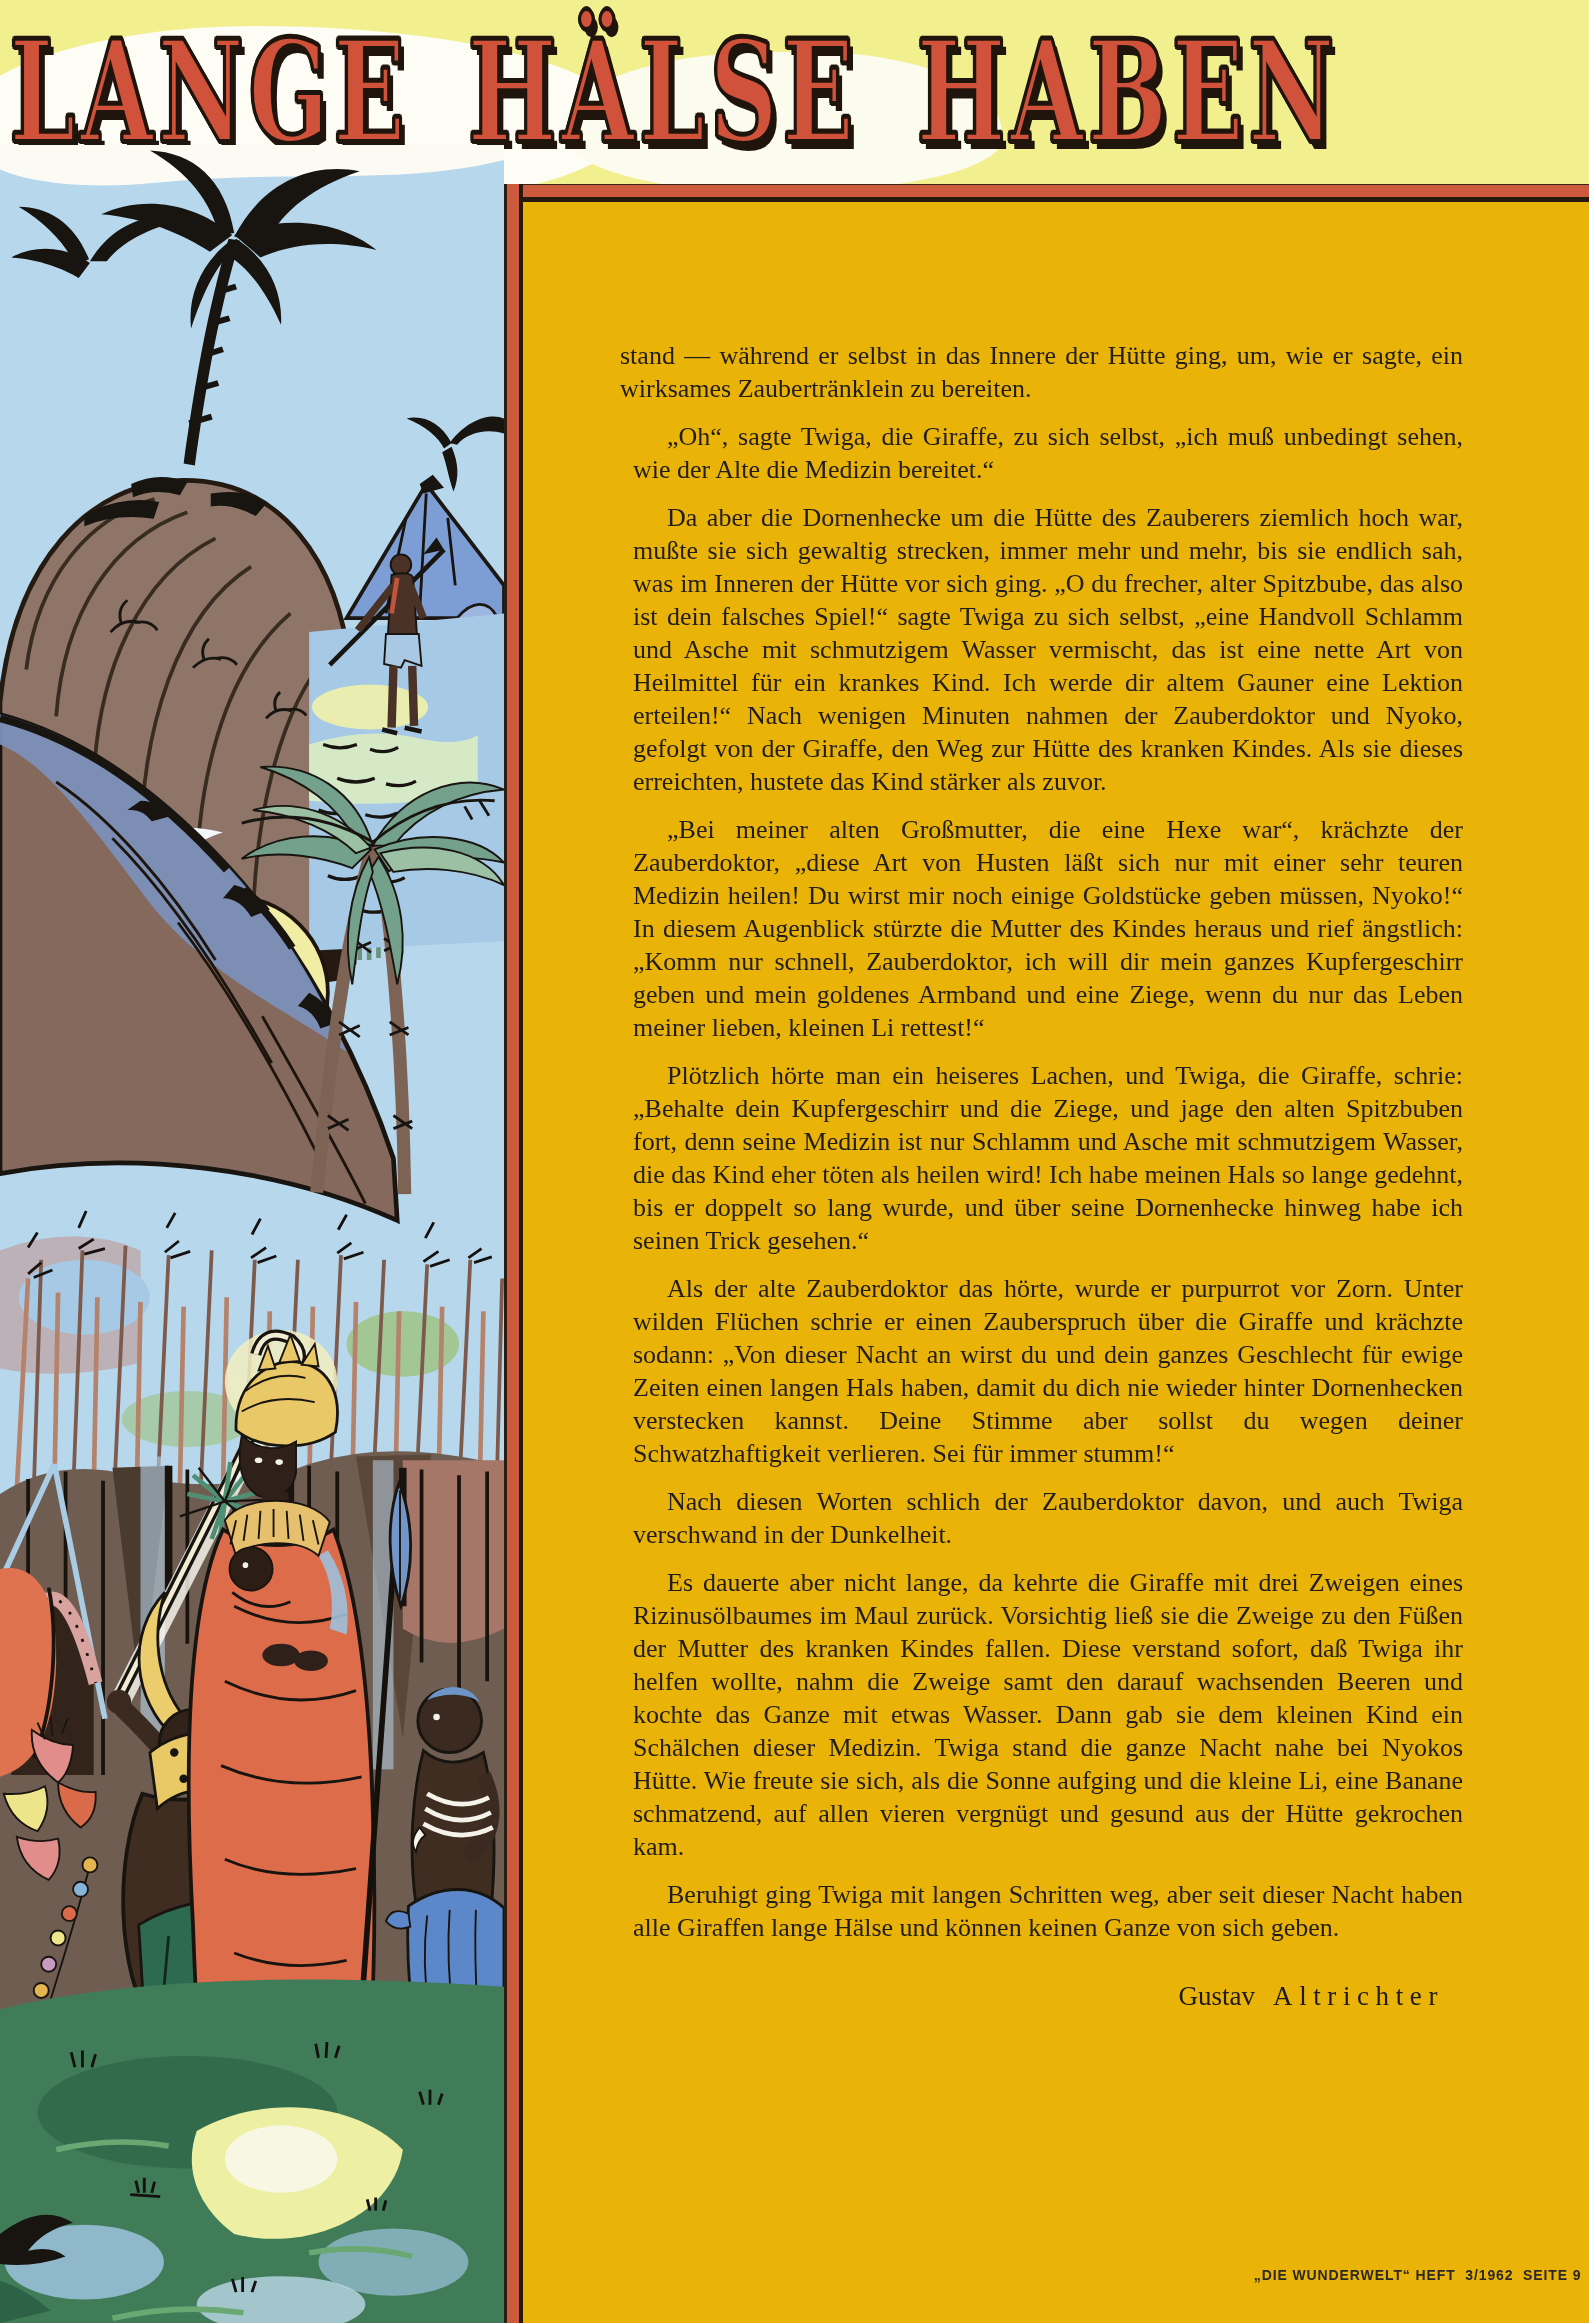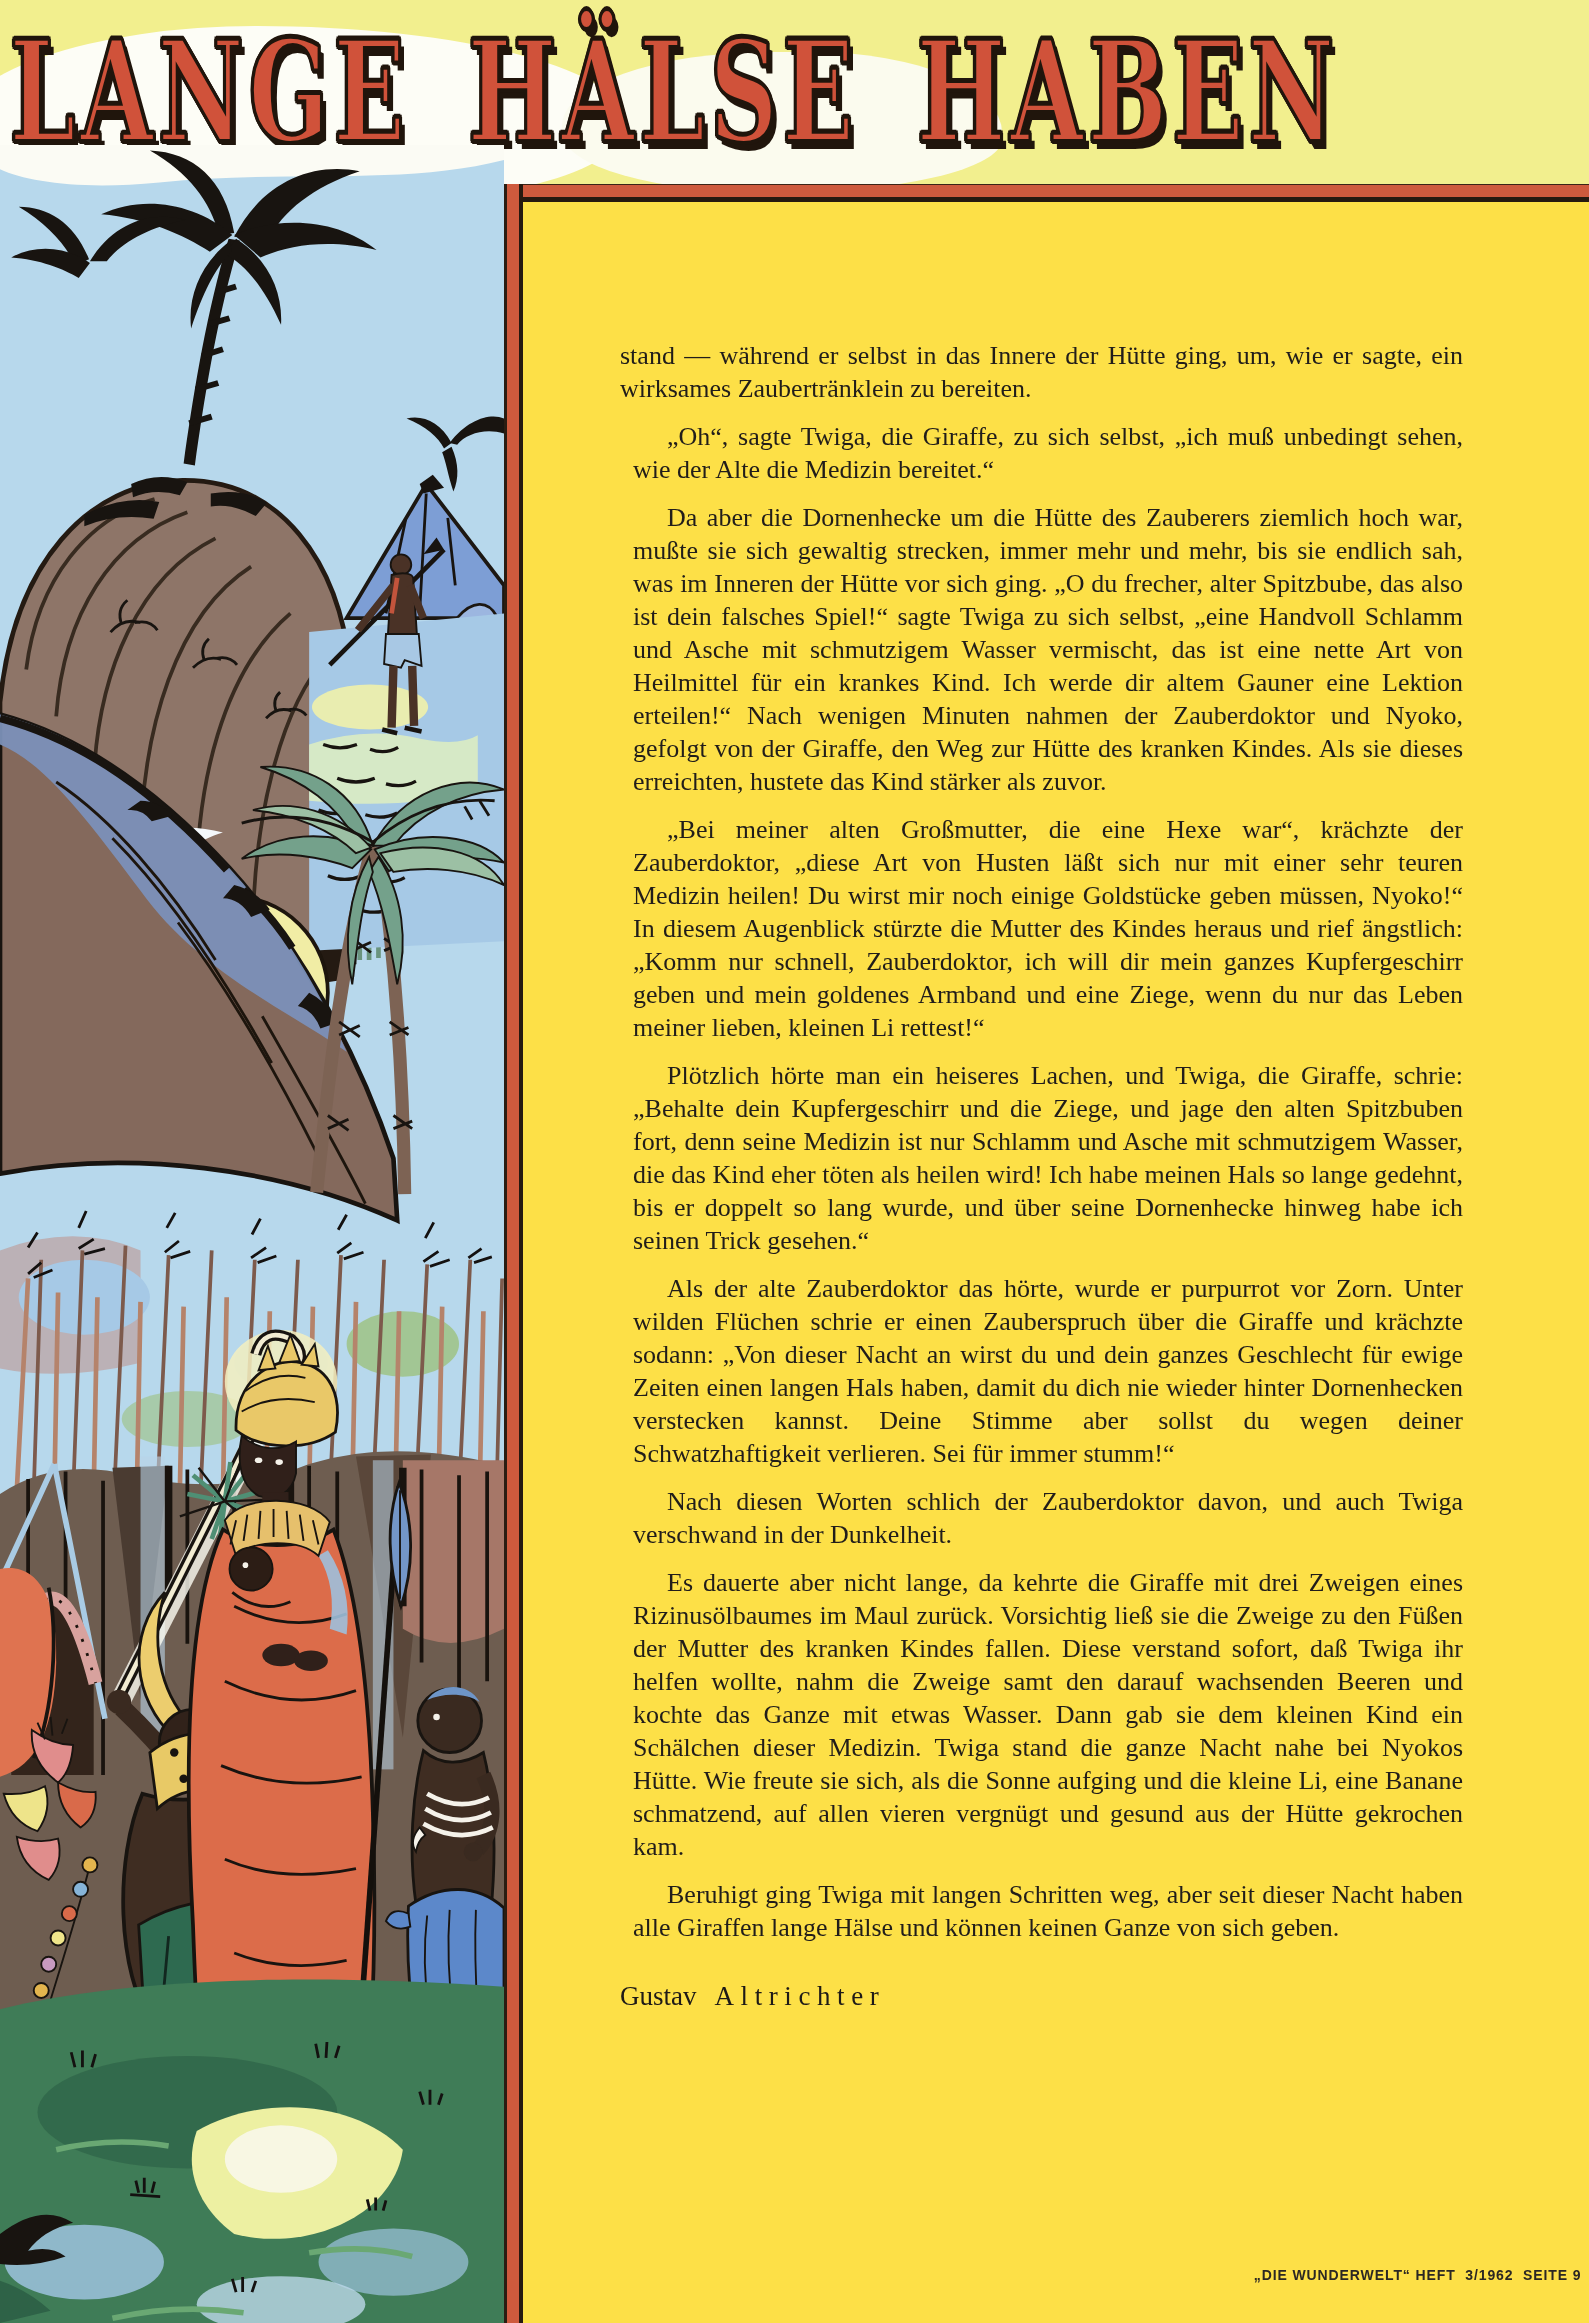--- a/index.html
+++ b/index.html
@@ -1,18 +1,18 @@
 <!DOCTYPE html>
 <html style="font-size:15px"><head>
 <meta charset="utf-8">
 <style>
   html,body { margin:0; padding:0; background:#e8e4da; }
   .page {
     position:relative; width:1589px; height:2324px;
-    background:#fde047; overflow:hidden;
+    background:#eab308; overflow:hidden;
     font-family:"Liberation Serif","DejaVu Serif",serif;
   }
   
   .banner { position:absolute; left:0; top:0; width:1589px; height:187px; background:#f2ef8e; }
   .cloud { position:absolute; background:#fdfdf6; }
   .cloud-a { left:-47px; top:26px; width:675px; height:178px; border-radius:45% 55% 40% 50%/60% 55% 45% 40%; }
   .cloud-b { left:562px; top:52px; width:440px; height:141px; border-radius:50% 45% 55% 50%/55% 60% 40% 45%; background:#fbfbee; }
   .title {
     position:absolute; left:9.4px; top:20.6px; margin:0;
     font-family:"DejaVu Serif","Liberation Serif",serif; font-weight:bold;
@@ -35,21 +35,21 @@
   }
   
   .illus { position:absolute; left:0; top:145px; width:504px; height:2178px; display:block; }
   
   .story {
     position:absolute; left:620px; top:339px; width:843px;
     font-size:26px; line-height:33px; color:#211d1a; text-align:justify;
   }
   .para { margin:0 0 15px 0; }
   .para + .para { text-indent:34px;margin-left:13px; }
-  .signature { margin-top:36px; padding-right:19px; text-align:left; font-size:27px; color:#1e1a17; }
+  .signature { margin-top:36px; padding-right:19px; text-align:right; font-size:27px; color:#1e1a17; }
   .signature .last { letter-spacing:6.6px; margin-left:11.2px; }
   
   .footer {
     position:absolute; top:2267px; right:7.5px;
     font-family:"Liberation Sans","DejaVu Sans",sans-serif; font-weight:bold;
     font-size:14px; letter-spacing:0.9px; color:#2b2723; white-space:pre;
   }
 </style>
 </head>
 <body>

